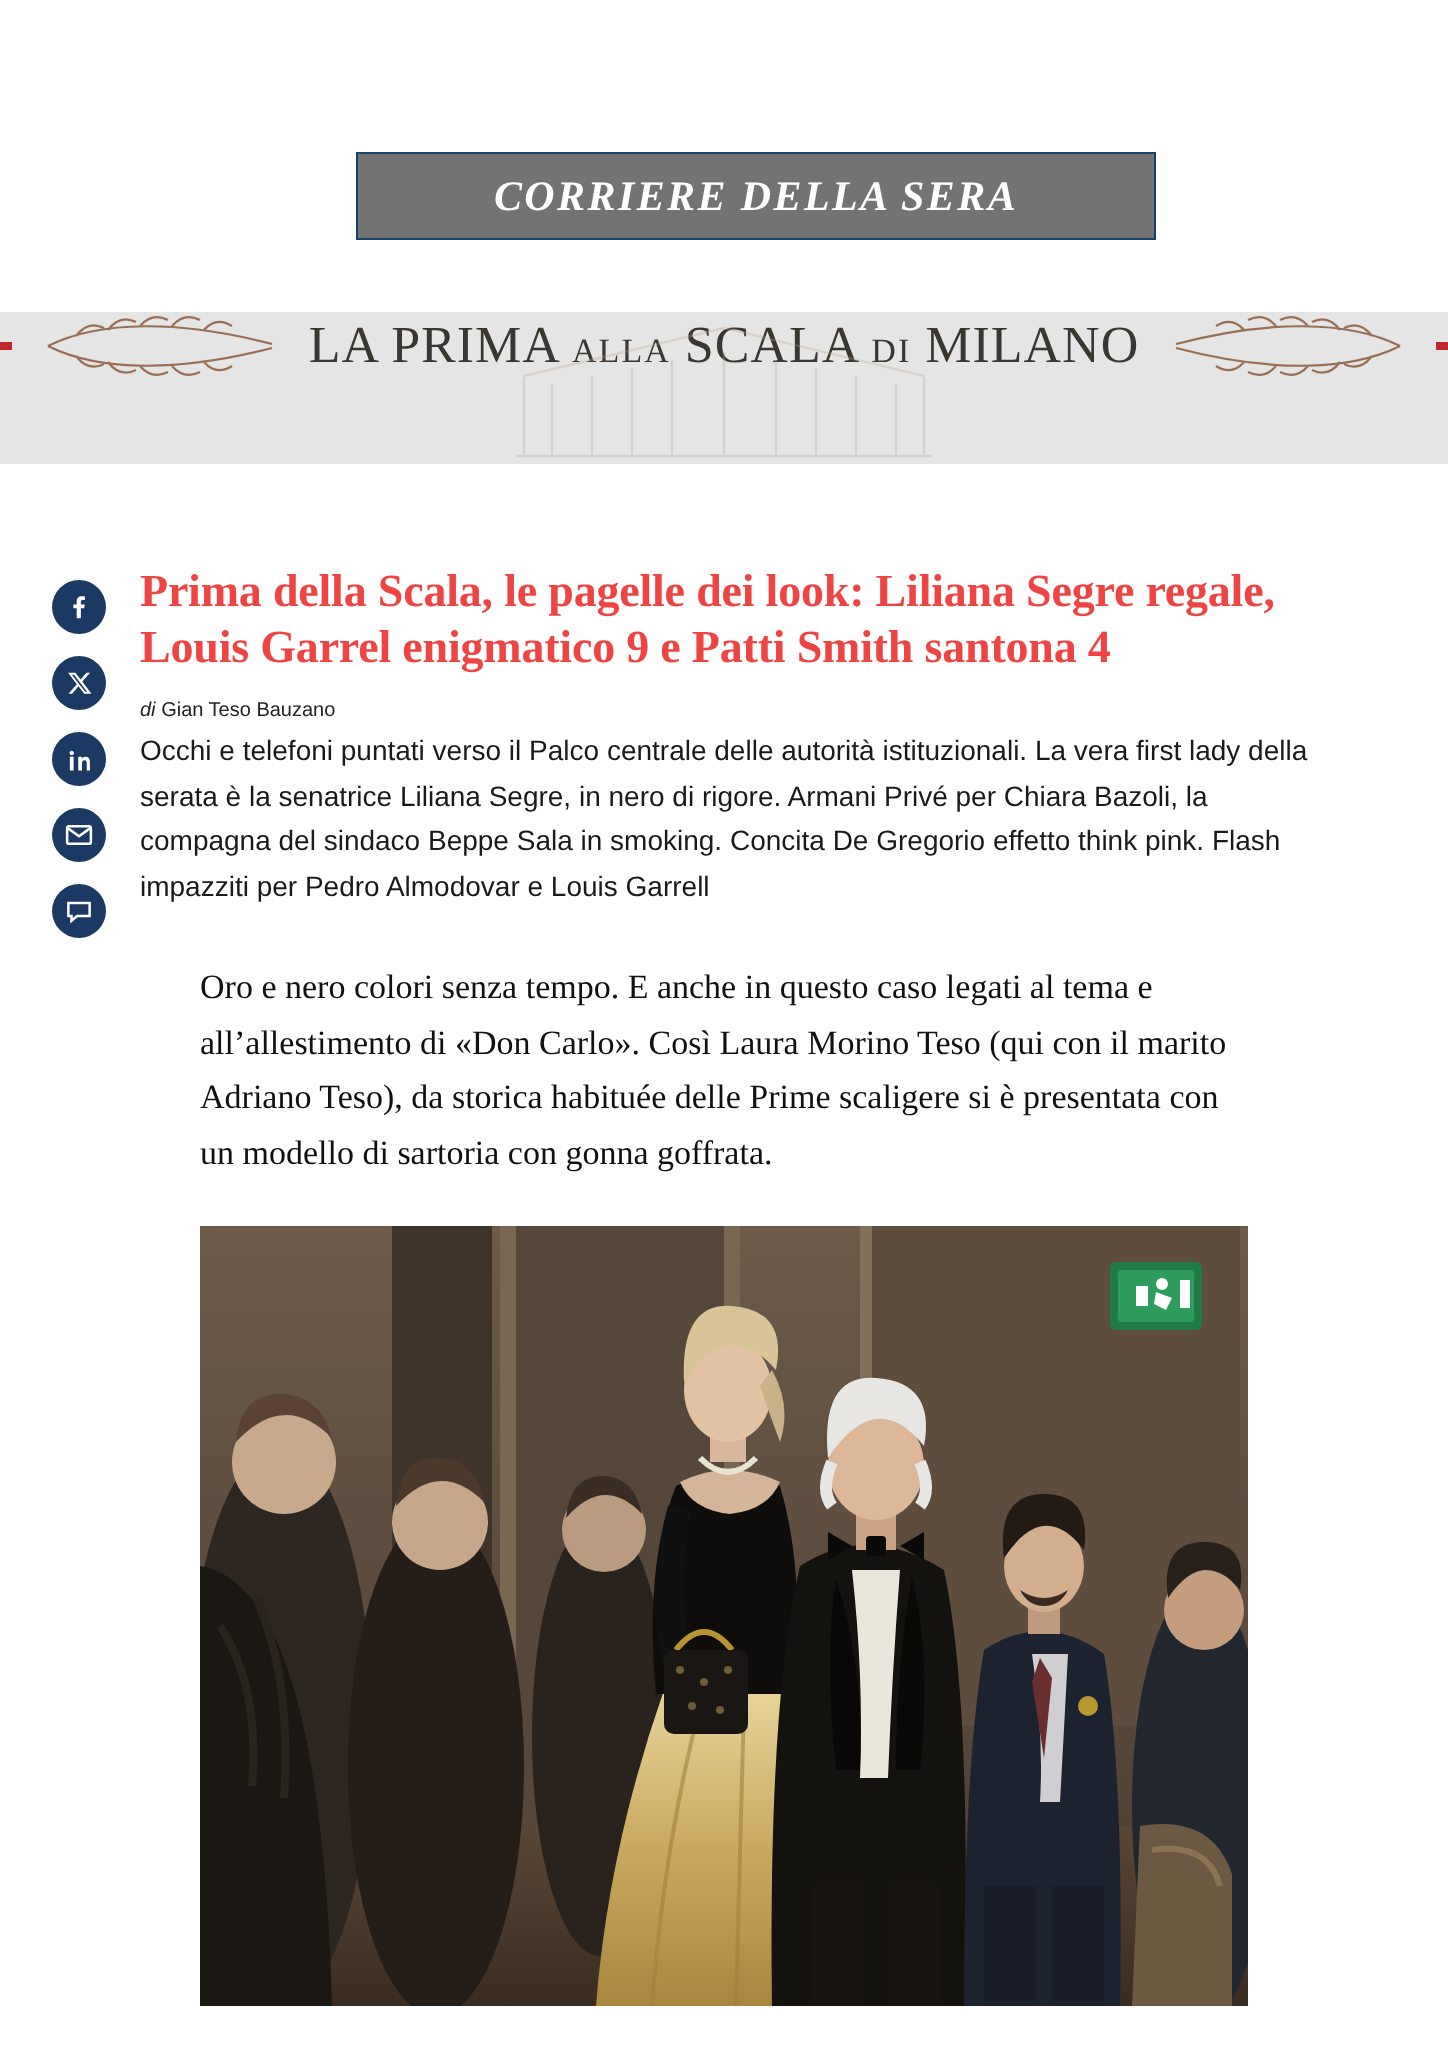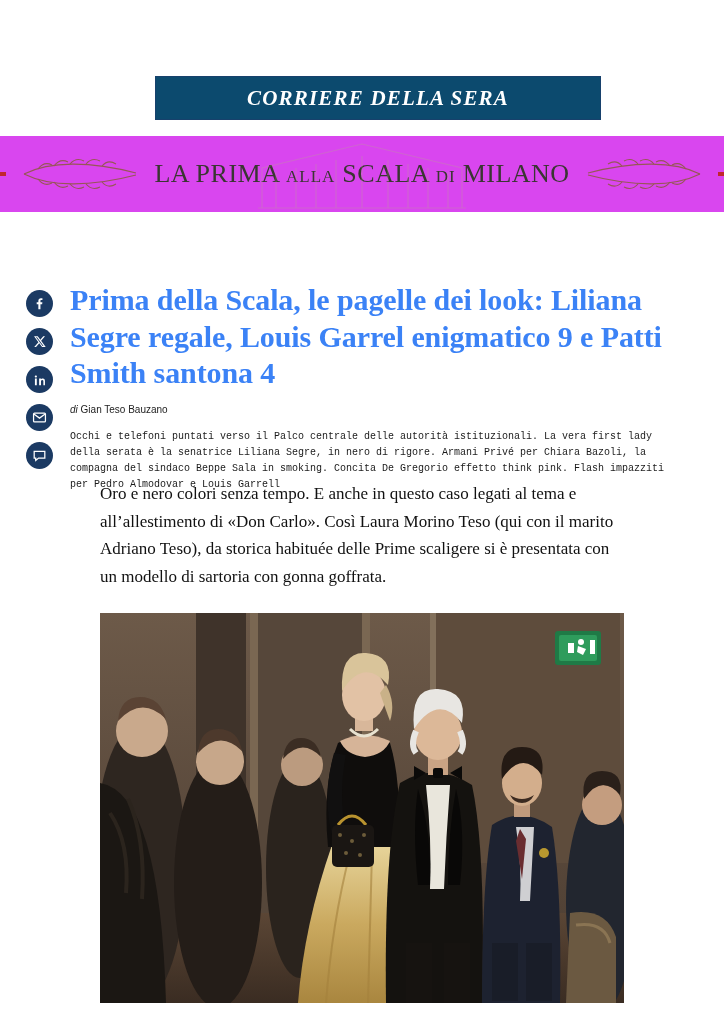--- a/index.html
+++ b/index.html
@@ -18,47 +18,47 @@
   }
 
   
   .masthead-wrap {
     width: 100%;
     display: flex;
     justify-content: center;
     padding-top: 76px;
   }
   .masthead {
-    width: 446px;
+    width: 400px;
     height: 44px;
-    background: #0c4a6e;
+    background: #737373;
     display: flex;
     align-items: center;
     justify-content: center;
     border: 1px solid #17416c;
     margin-left: 32px;
   }
   .masthead-title {
     color: #ffffff;
     font-family: "Liberation Serif", serif;
     font-weight: bold;
     font-style: italic;
     font-size: 21px;
     letter-spacing: 1.2px;
     white-space: nowrap;
   }
 
   
   .banner {
-    margin-top: 16px;
+    margin-top: 36px;
     width: 100%;
     height: 76px;
-    background: #d946ef;
-    display: flex;
-    align-items: center;
+    background: #e5e5e5;
+    display: flex;
+    align-items: flex-start;
     justify-content: center;
     position: relative;
   }
   .banner-inner {
     display: flex;
     align-items: center;
     justify-content: center;
     gap: 14px;
     width: 100%;
     padding: 0 14px;
@@ -123,39 +123,39 @@
 
   
   .article {
     position: absolute;
     left: 70px;
     top: 282px;
     width: 600px;
   }
   .headline {
     font-family: "Liberation Serif", serif;
-    font-size: 30px;
+    font-size: 23px;
     font-weight: bold;
     line-height: 1.22;
-    color: #3b82f6;
+    color: #ef4444;
     margin: 0;
     letter-spacing: -0.1px;
   }
   .byline {
     margin-top: 12px;
     font-family: "Liberation Sans", sans-serif;
     font-size: 10px;
     color: #222;
   }
   .byline .by { font-style: italic; }
   .byline .author { font-weight: normal; }
   .standfirst {
-    margin-top: 14px;
-    font-family: Liberation Mono, monospace;
-    font-size: 10px;
+    margin-top: 3px;
+    font-family: Liberation Sans, sans-serif;
+    font-size: 14px;
     line-height: 1.62;
     color: #1a1a1a;
     width: 596px;
   }
 
   .body-text {
     position: absolute;
     left: 100px;
     top: 480px;
     width: 524px;

